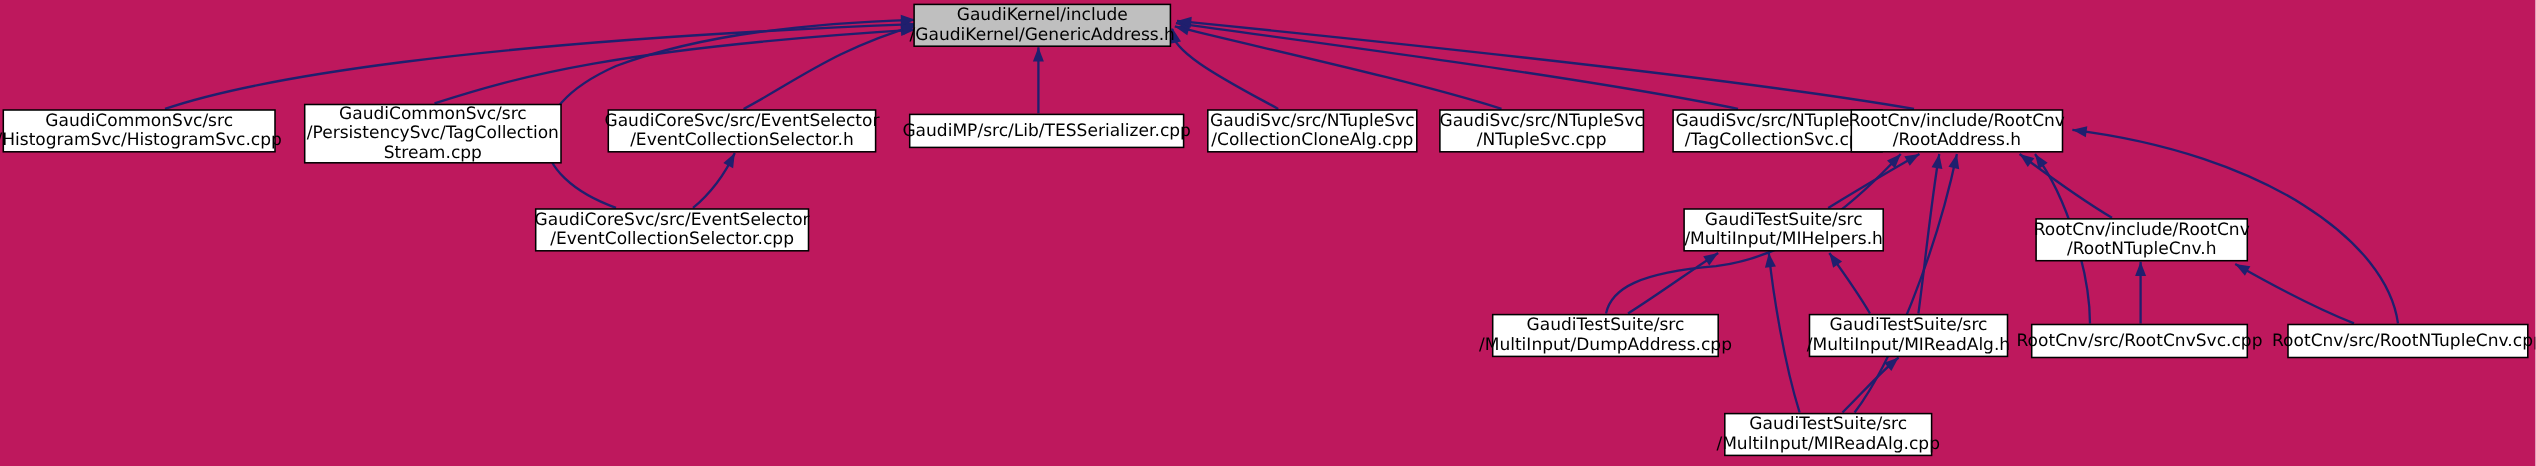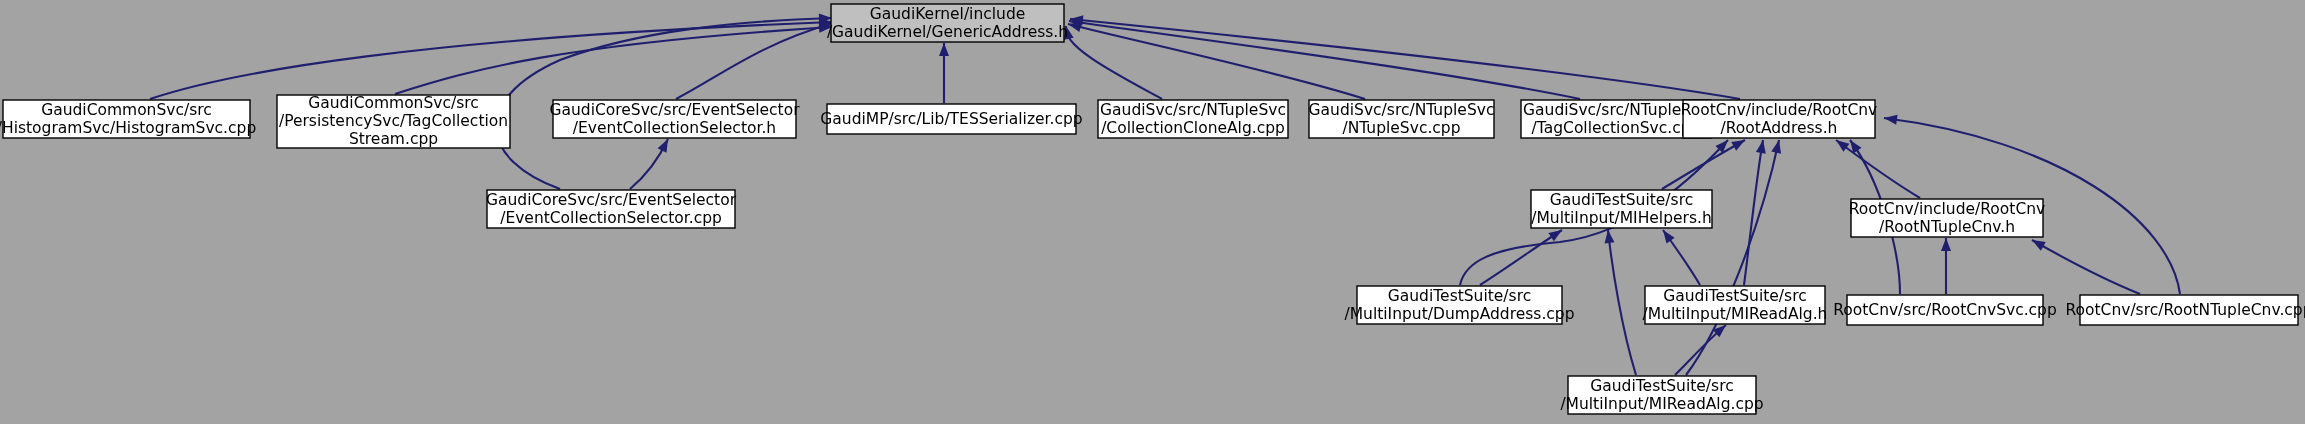--- a/index.html
+++ b/index.html
@@ -4,21 +4,21 @@
 <style>
   html, body {
     margin: 0;
     padding: 0;
     background: #ffffff;
   }
   #graph-root {
     position: relative;
     width: 2305px;
     height: 424px;
-    background: #a3a3a3;
+    background: #be185d;
     overflow: hidden;
     font-family: "DejaVu Sans", sans-serif;
   }
   #graph-svg {
     position: absolute;
     top: 0;
     left: 0;
     width: 2305px;
     height: 424px;
   }

